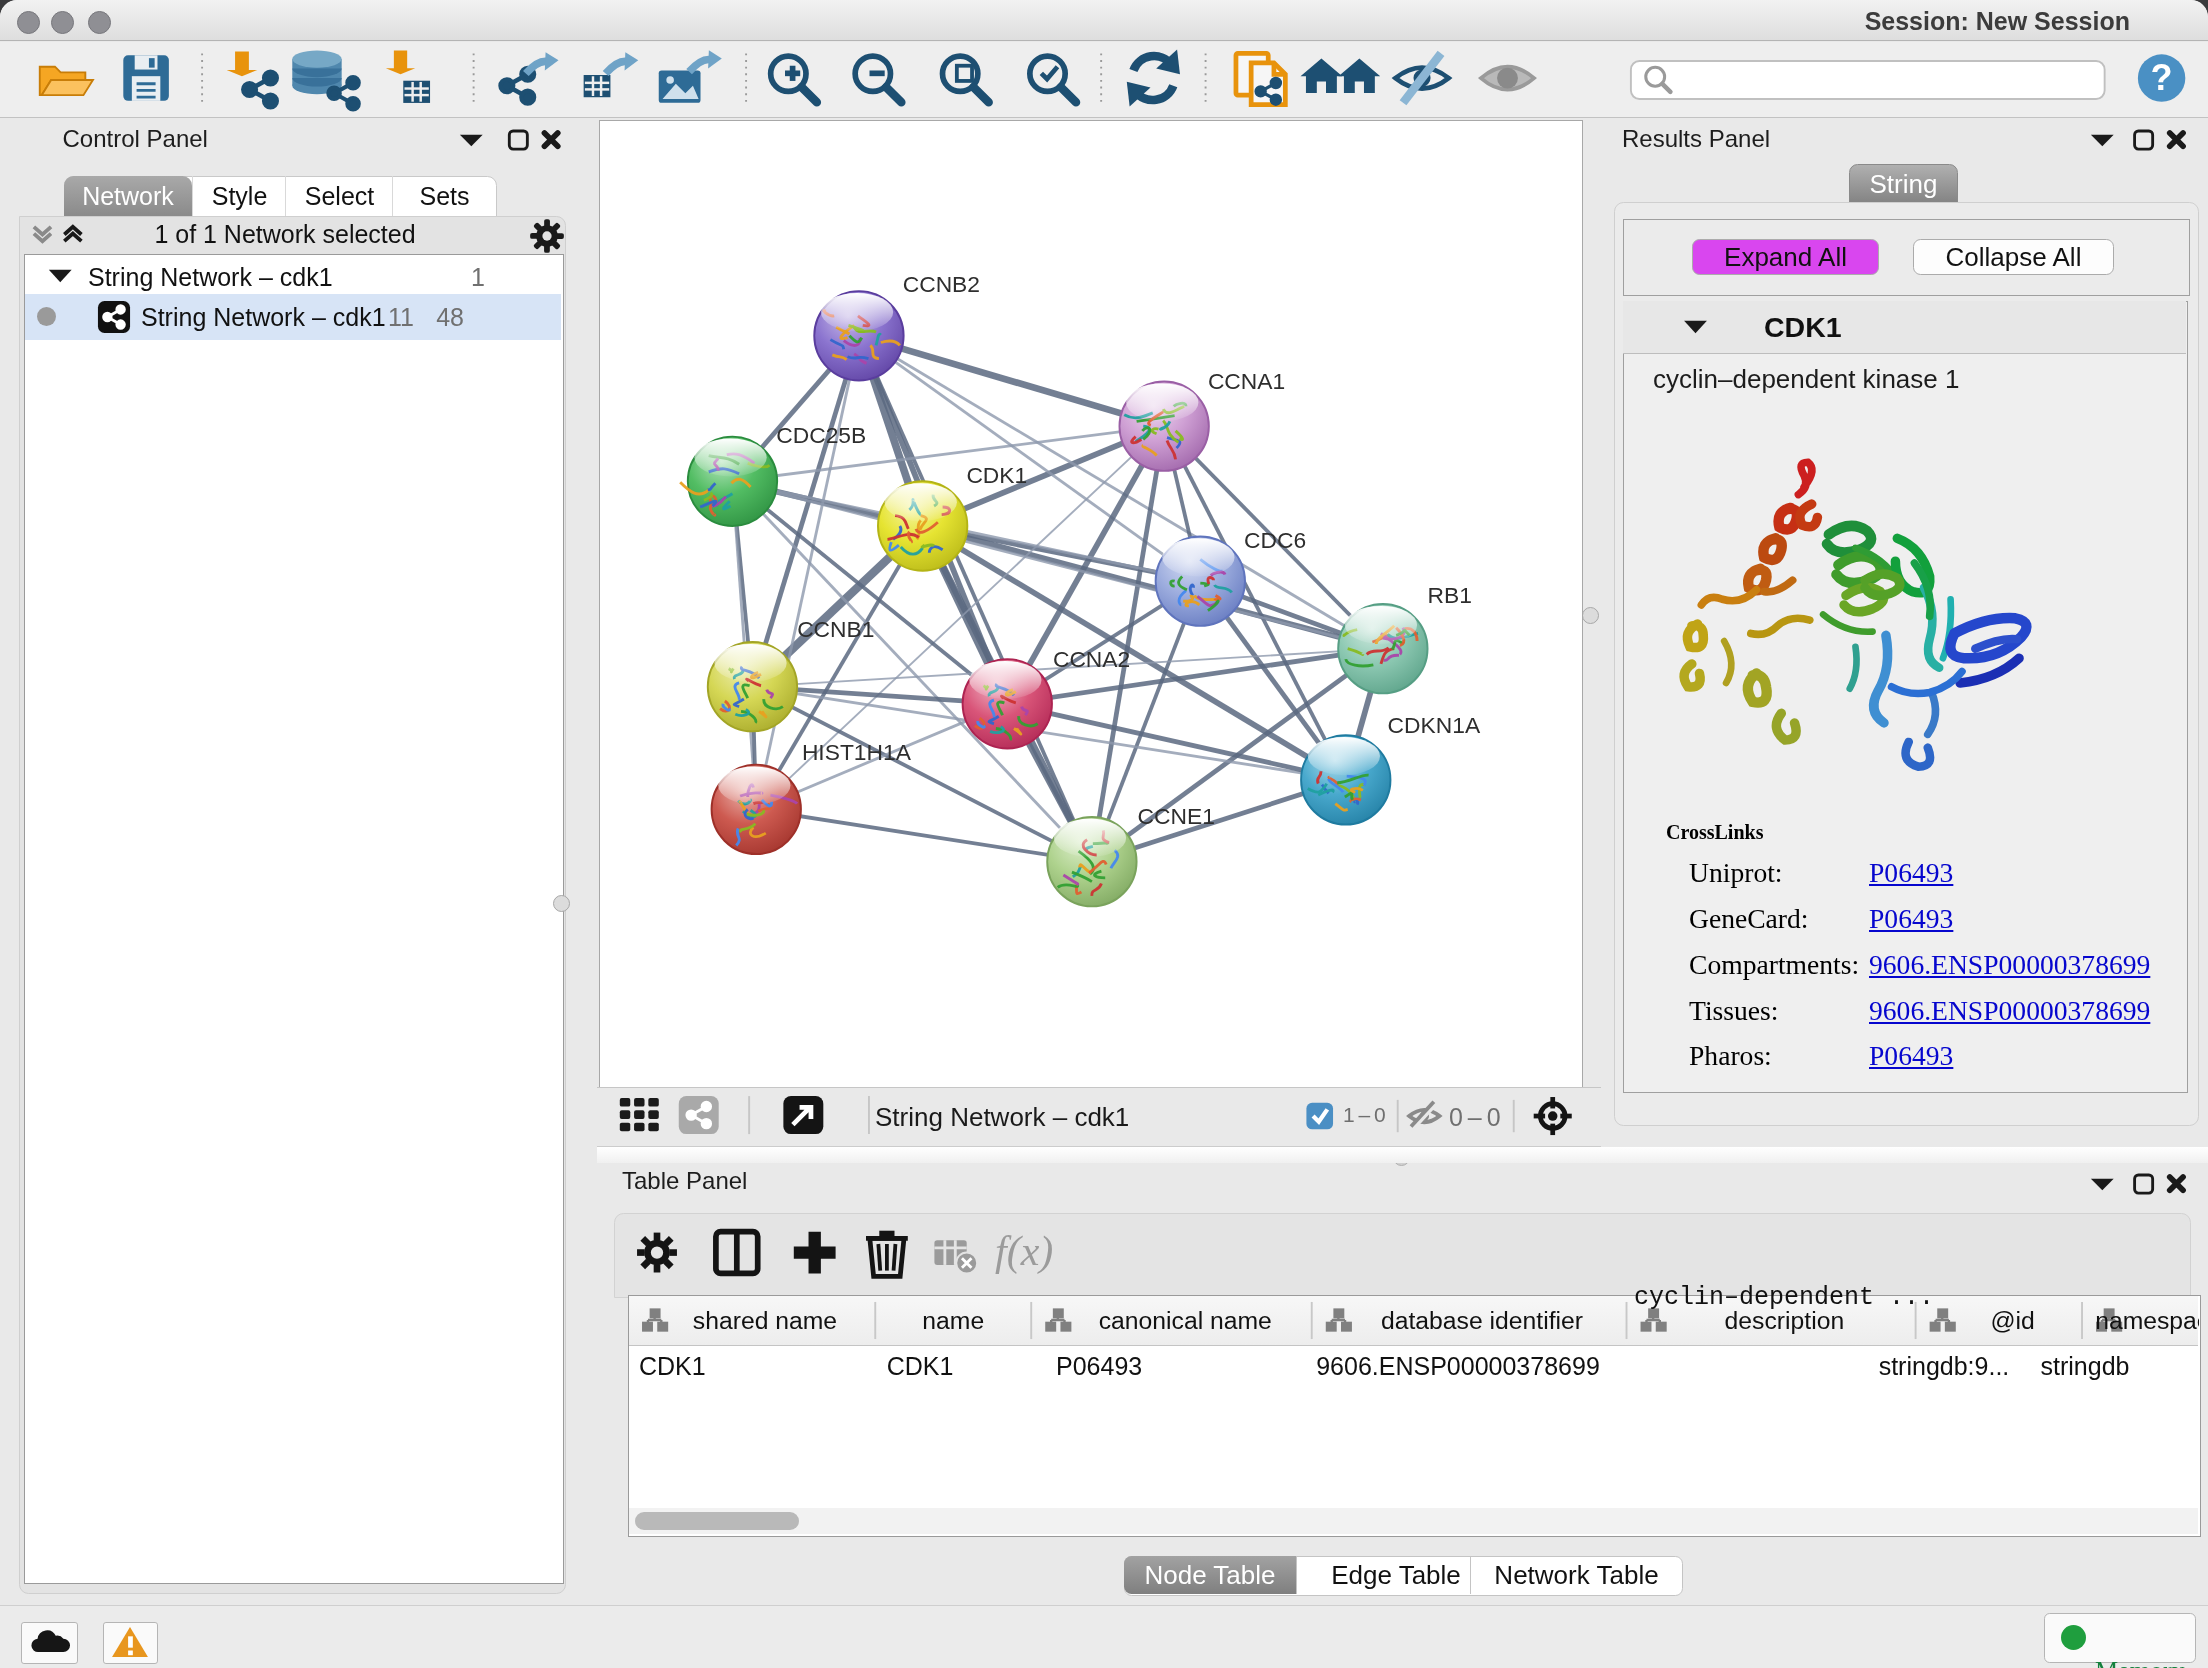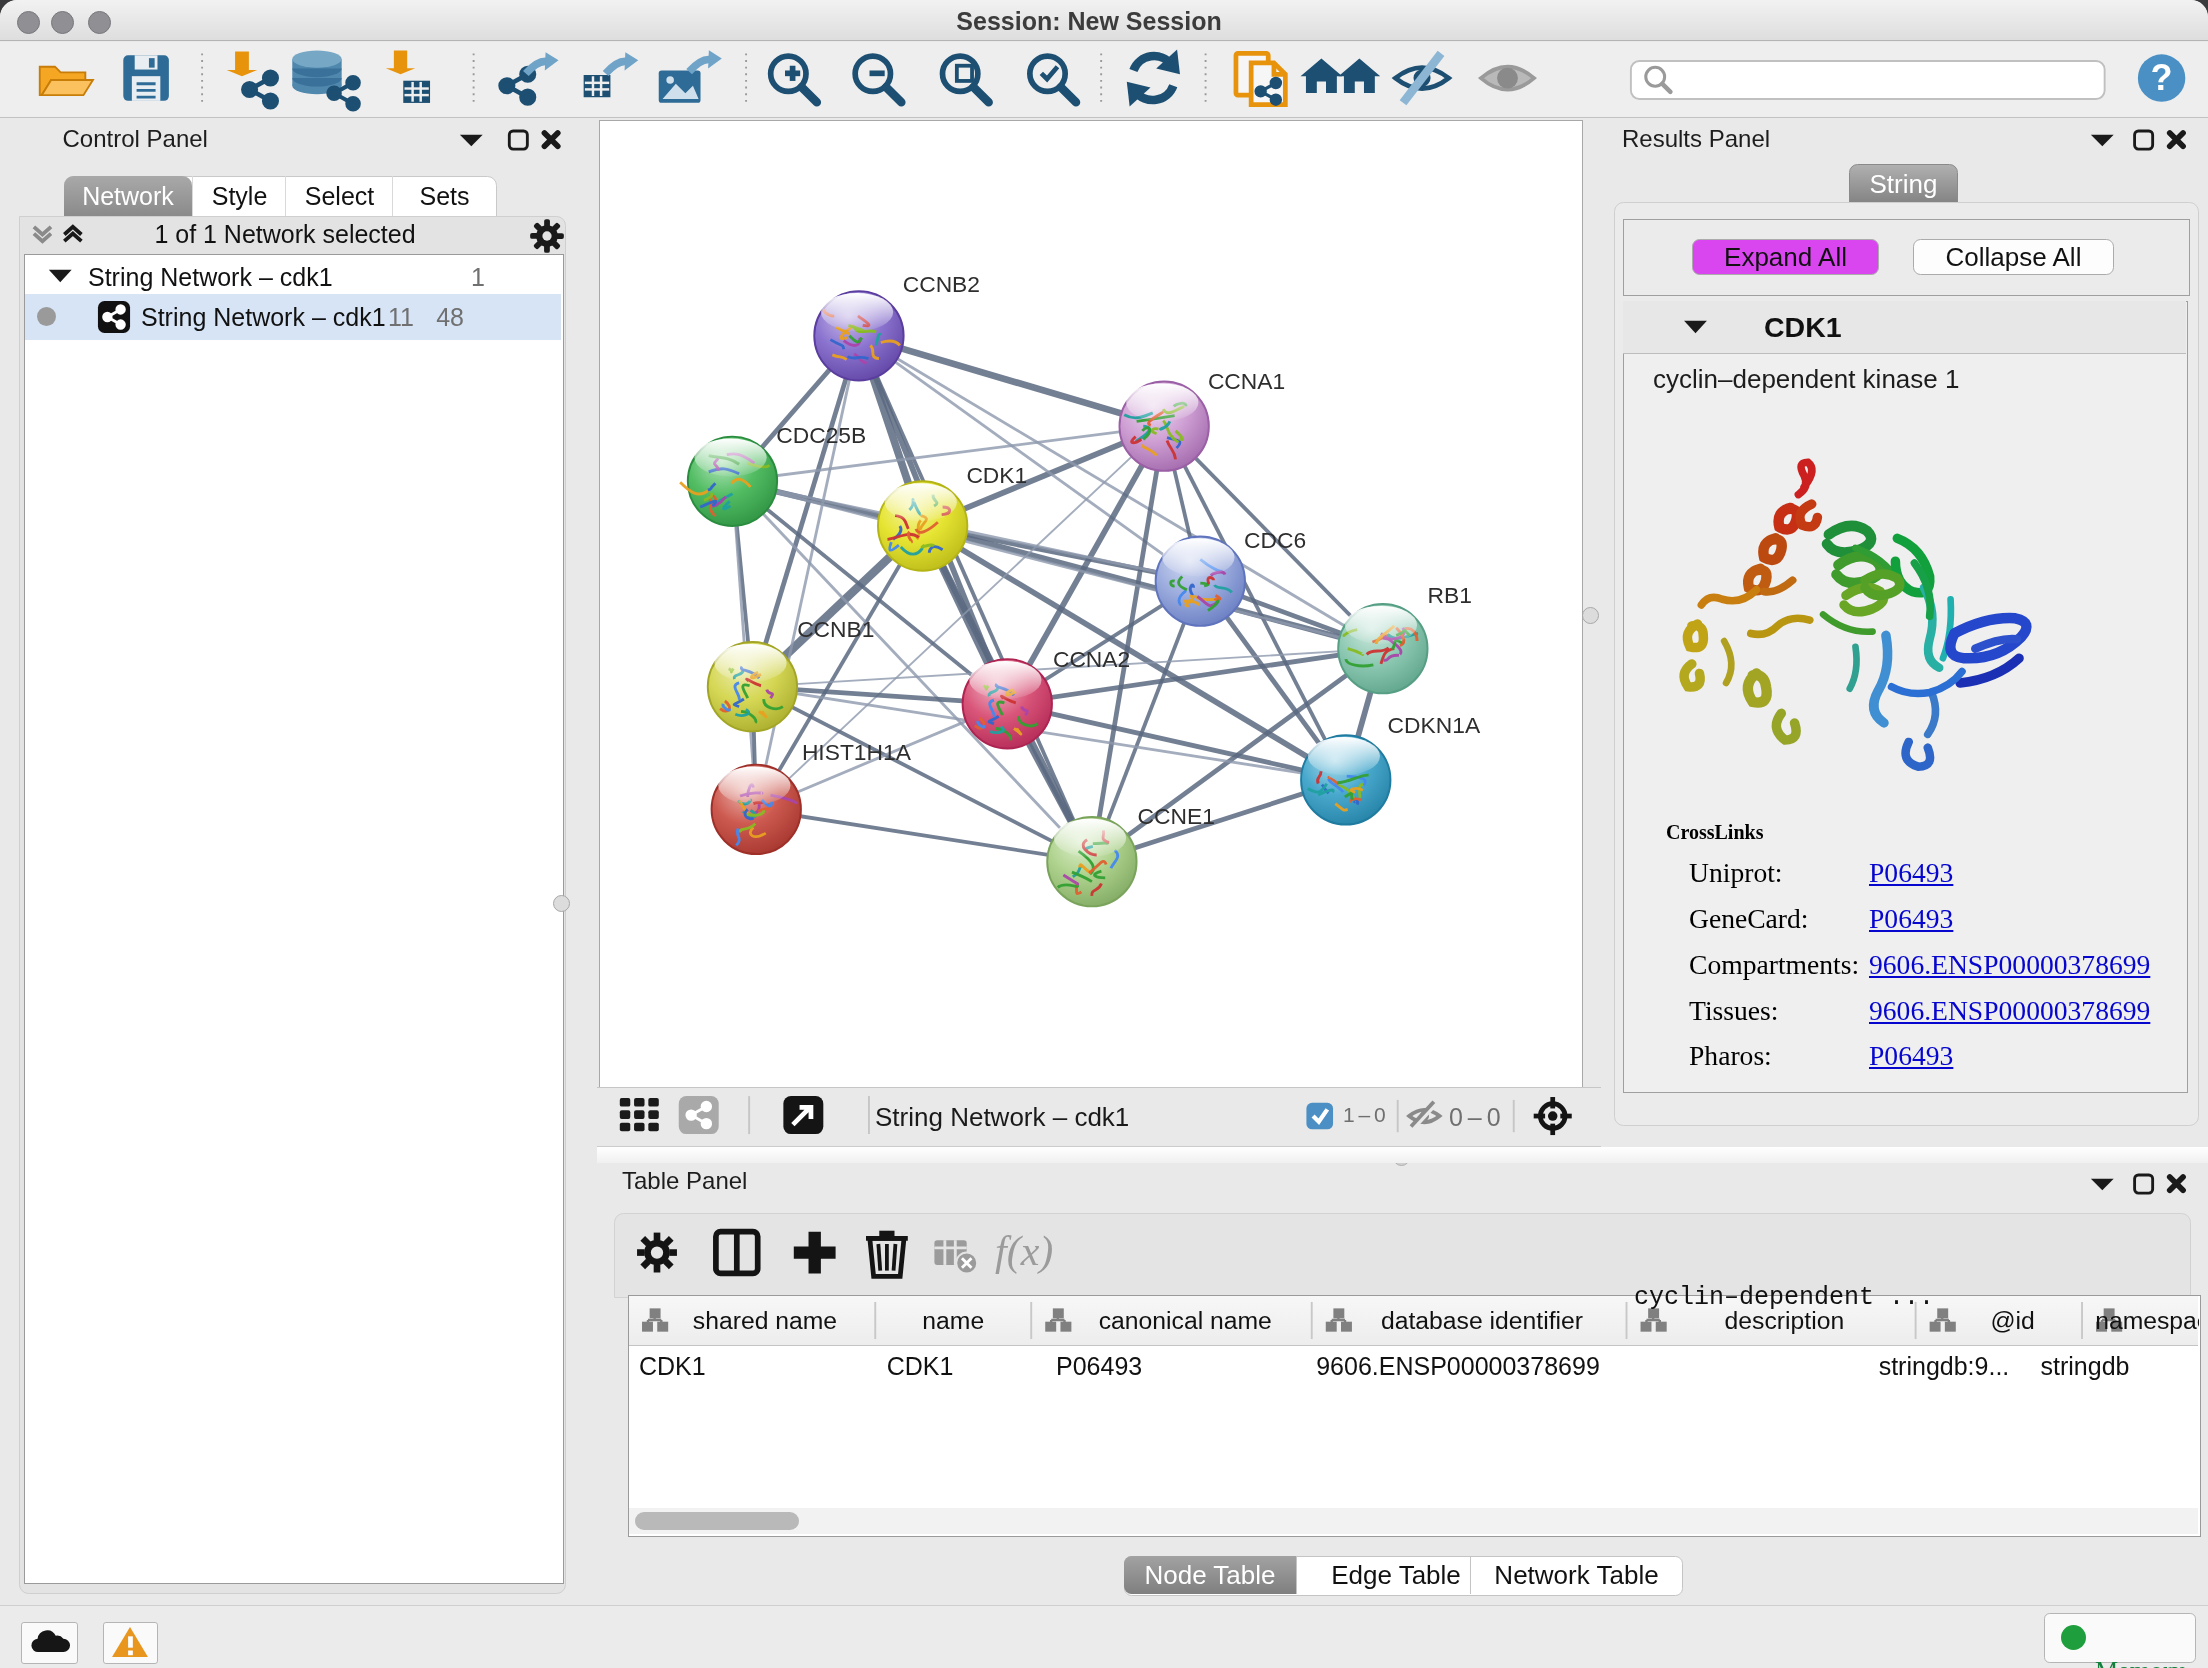--- a/index.html
+++ b/index.html
@@ -7,21 +7,21 @@
 .abs{position:absolute;}
 .ptitle{font-size:24px;color:#1d1d1d;}
 .serif{font-family:"Liberation Serif",serif;}
 a.lnk{color:#0606ce;text-decoration:underline;}
 </style></head><body>
 <div id="win">
 <div class="abs" style="left:0;top:0;width:2208px;height:40px;background:linear-gradient(#f2f2f2,#dedede);border-bottom:1.9px solid #b4b4b4;border-radius:17px 17px 0 0;"></div>
 <div class="abs" style="left:17px;top:10.5px;width:21px;height:21px;border-radius:50%;background:#8f8f94;border:1px solid #77777c;"></div>
 <div class="abs" style="left:51px;top:10.5px;width:21px;height:21px;border-radius:50%;background:#8f8f94;border:1px solid #77777c;"></div>
 <div class="abs" style="left:88px;top:10.5px;width:21px;height:21px;border-radius:50%;background:#8f8f94;border:1px solid #77777c;"></div>
-<div class="abs" style="left:0;top:6.7px;width:2130px;text-align:center;font-size:25px;font-weight:bold;color:#3c3c3c;padding-left:24px;">Session: New Session</div>
+<div class="abs" style="left:0;top:6.7px;width:2130px;text-align:right;font-size:25px;font-weight:bold;color:#3c3c3c;">Session: New Session</div>
 <div class="abs" style="left:0;top:42px;width:2208px;height:75px;background:#eeeeee;border-bottom:1.9px solid #c2c2c2;"></div>
 <svg class="abs" style="left:0;top:42px;" width="2208" height="75" viewBox="0 0 2322 79">
       <path d="M 40 56 L 40 26 L 56 26 L 62 32 L 88 32 L 88 40 L 52 40 L 42 56 Z" fill="#f5a623" stroke="#c87d08" stroke-width="2"></path>
       <path d="M 42 56 L 52 40 L 96 40 L 86 56 Z" fill="#fbc15e" stroke="#c87d08" stroke-width="2"></path>
       <g>
         <rect x="128" y="14" width="48" height="48" rx="5" fill="#2e6b96"></rect>
         <rect x="140" y="14" width="24" height="15" fill="#e9eef2"></rect>
         <rect x="155" y="17" width="6" height="10" fill="#2e6b96"></rect>
         <rect x="137" y="36" width="30" height="26" fill="#e9eef2"></rect>
         <line x1="142" y1="44" x2="162" y2="44" stroke="#2e6b96" stroke-width="3"></line>

